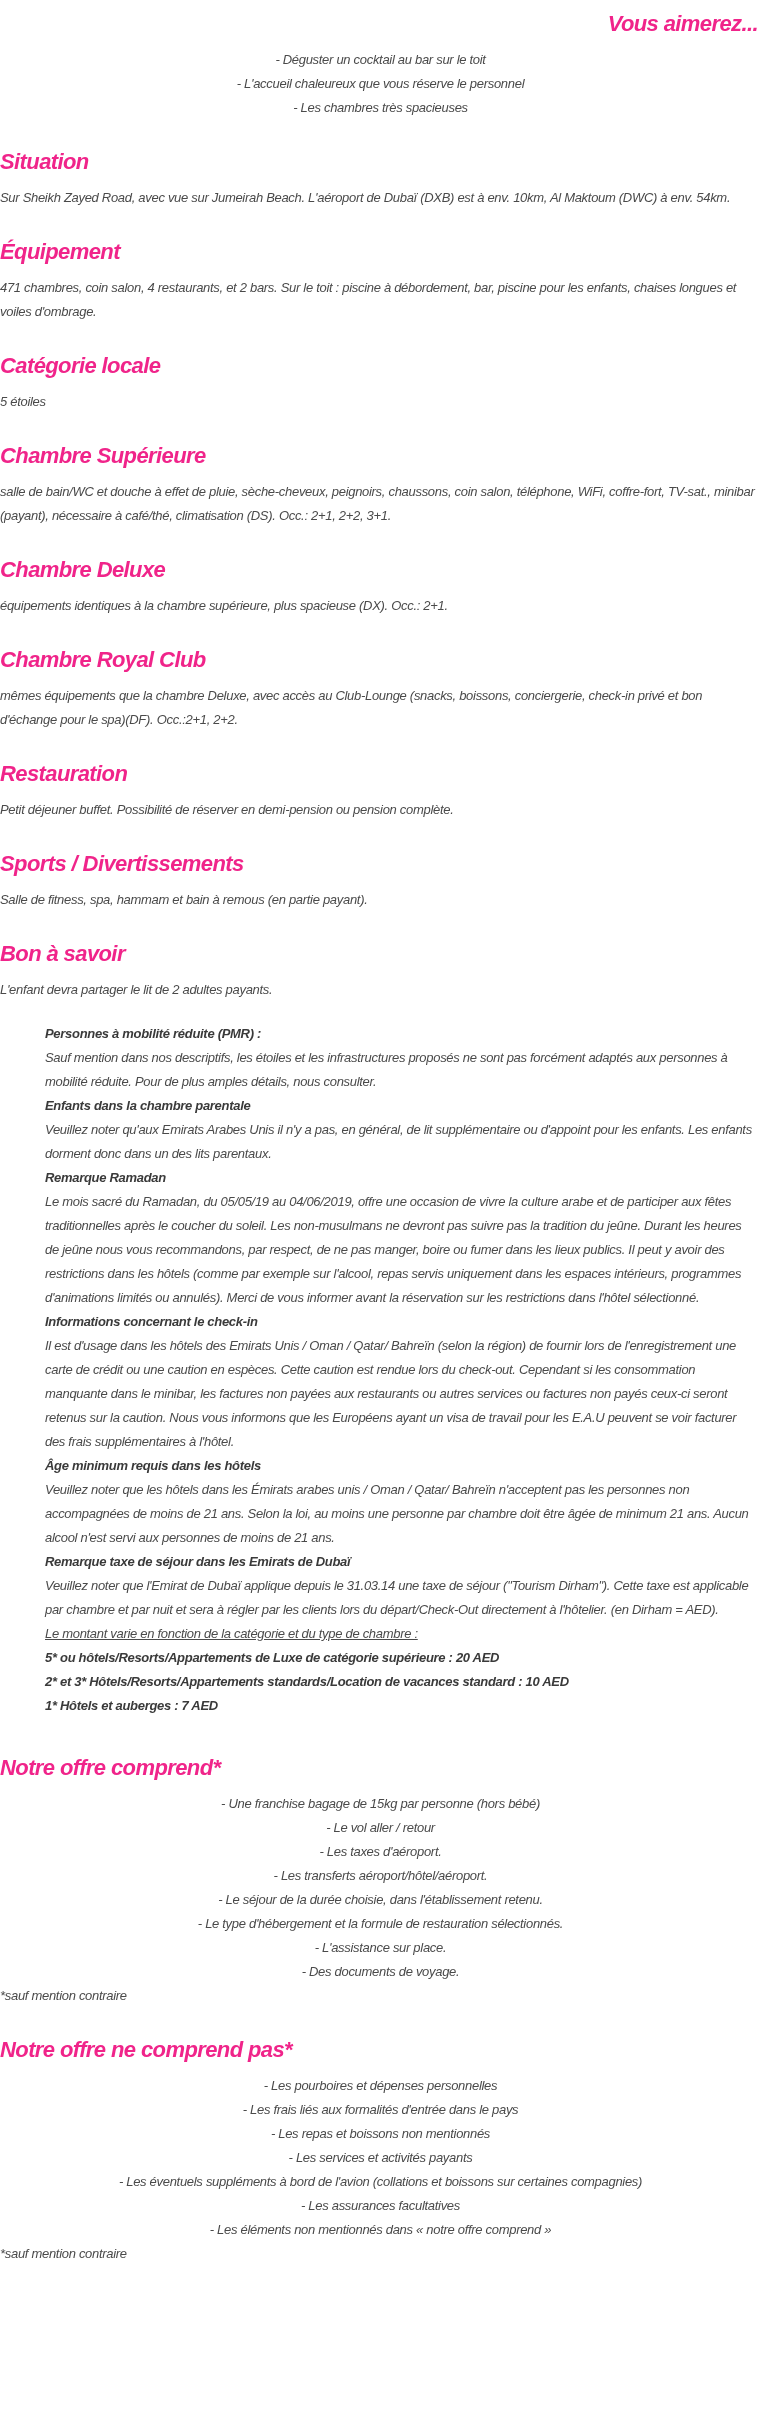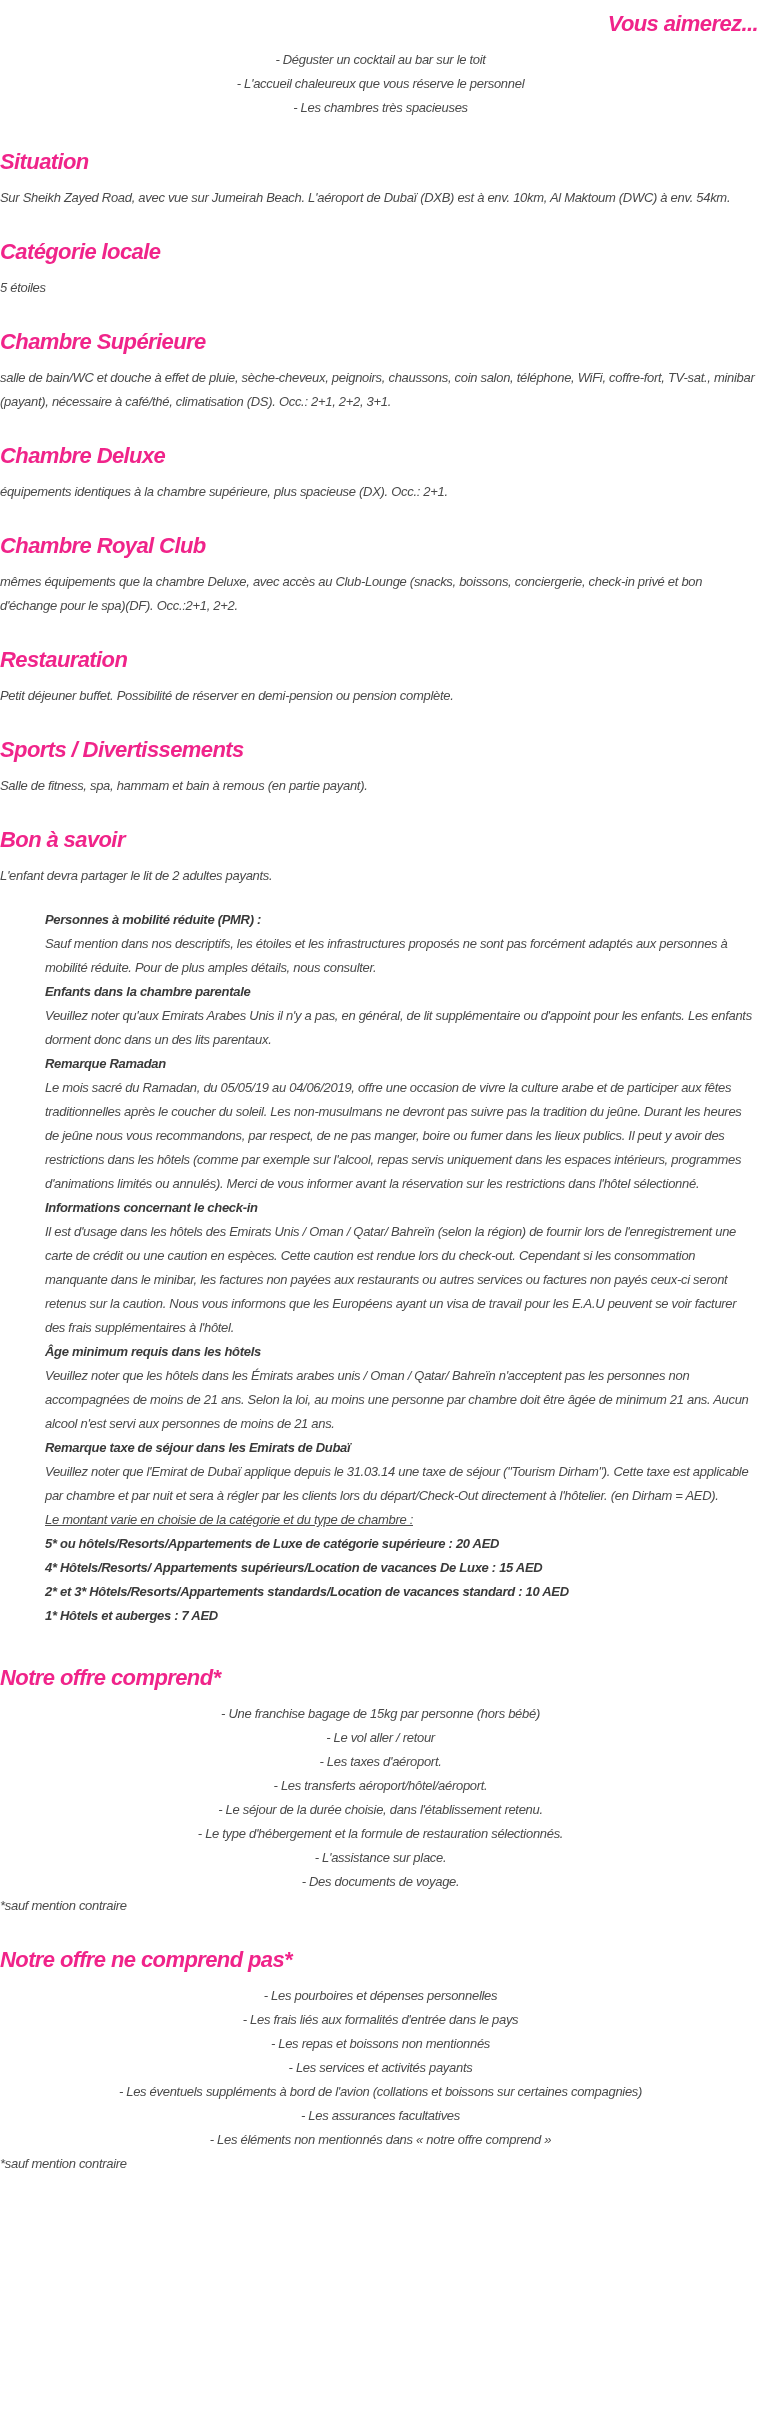--- a/index.html
+++ b/index.html
@@ -47,20 +47,24 @@
       <li>- L'accueil chaleureux que vous réserve le personnel</li>
       <li>- Les chambres très spacieuses</li>
     </ul>
   </div>
 
   <div class="section">
     <h2>Situation</h2>
     <p>Sur Sheikh Zayed Road, avec vue sur Jumeirah Beach. L'aéroport de Dubaï (DXB) est à env. 10km, Al Maktoum (DWC) à env. 54km.</p>
   </div>
 
+  <div class="section">
+    <h2>Équipement</h2>
+    <p>471 chambres, coin salon, 4 restaurants, et 2 bars. Sur le toit : piscine à débordement, bar, piscine pour les enfants, chaises longues et voiles d'ombrage.</p>
+  </div>
 
   <div class="section">
     <h2>Catégorie locale</h2>
     <p>5 étoiles</p>
   </div>
 
   <div class="section">
     <h2>Chambre Supérieure</h2>
     <p>salle de bain/WC et douche à effet de pluie, sèche-cheveux, peignoirs, chaussons, coin salon, téléphone, WiFi, coffre-fort, TV-sat., minibar (payant), nécessaire à café/thé, climatisation (DS). Occ.: 2+1, 2+2, 3+1.</p>
   </div>
@@ -96,23 +100,22 @@
     <p class="sub-title">Enfants dans la chambre parentale</p>
     <p>Veuillez noter qu'aux Emirats Arabes Unis il n'y a pas, en général, de lit supplémentaire ou d'appoint pour les enfants. Les enfants dorment donc dans un des lits parentaux.</p>
     <p class="sub-title">Remarque Ramadan</p>
     <p>Le mois sacré du Ramadan, du 05/05/19 au 04/06/2019, offre une occasion de vivre la culture arabe et de participer aux fêtes traditionnelles après le coucher du soleil. Les non-musulmans ne devront pas suivre pas la tradition du jeûne. Durant les heures de jeûne nous vous recommandons, par respect, de ne pas manger, boire ou fumer dans les lieux publics. Il peut y avoir des restrictions dans les hôtels (comme par exemple sur l'alcool, repas servis uniquement dans les espaces intérieurs, programmes d'animations limités ou annulés). Merci de vous informer avant la réservation sur les restrictions dans l'hôtel sélectionné.</p>
     <p class="sub-title">Informations concernant le check-in</p>
     <p>Il est d'usage dans les hôtels des Emirats Unis / Oman / Qatar/ Bahreïn (selon la région) de fournir lors de l'enregistrement une carte de crédit ou une caution en espèces. Cette caution est rendue lors du check-out. Cependant si les consommation manquante dans le minibar, les factures non payées aux restaurants ou autres services ou factures non payés ceux-ci seront retenus sur la caution. Nous vous informons que les Européens ayant un visa de travail pour les E.A.U peuvent se voir facturer des frais supplémentaires à l'hôtel.</p>
     <p class="sub-title">Âge minimum requis dans les hôtels</p>
     <p>Veuillez noter que les hôtels dans les Émirats arabes unis / Oman / Qatar/ Bahreïn n'acceptent pas les personnes non accompagnées de moins de 21 ans. Selon la loi, au moins une personne par chambre doit être âgée de minimum 21 ans. Aucun alcool n'est servi aux personnes de moins de 21 ans.</p>
     <p class="sub-title">Remarque taxe de séjour dans les Emirats de Dubaï</p>
     <p>Veuillez noter que l'Emirat de Dubaï applique depuis le 31.03.14 une taxe de séjour ("Tourism Dirham"). Cette taxe est applicable par chambre et par nuit et sera à régler par les clients lors du départ/Check-Out directement à l'hôtelier. (en Dirham = AED).</p>
-    <p class="underline">Le montant varie en choisie de la catégorie et du type de chambre :</p>
+    <p class="underline">Le montant varie en fonction de la catégorie et du type de chambre :</p>
     <p class="bold-line">5* ou hôtels/Resorts/Appartements de Luxe de catégorie supérieure : 20 AED</p>
-    <p class="bold-line">4* Hôtels/Resorts/ Appartements supérieurs/Location de vacances De Luxe : 15 AED</p>
     <p class="bold-line">2* et 3* Hôtels/Resorts/Appartements standards/Location de vacances standard : 10 AED</p>
     <p class="bold-line">1* Hôtels et auberges : 7 AED</p>
   </div>
 
   <div class="section">
     <h2>Notre offre comprend*</h2>
     <ul class="dash">
       <li>- Une franchise bagage de 15kg par personne (hors bébé)</li>
       <li>- Le vol aller / retour</li>
       <li>- Les taxes d'aéroport.</li>

